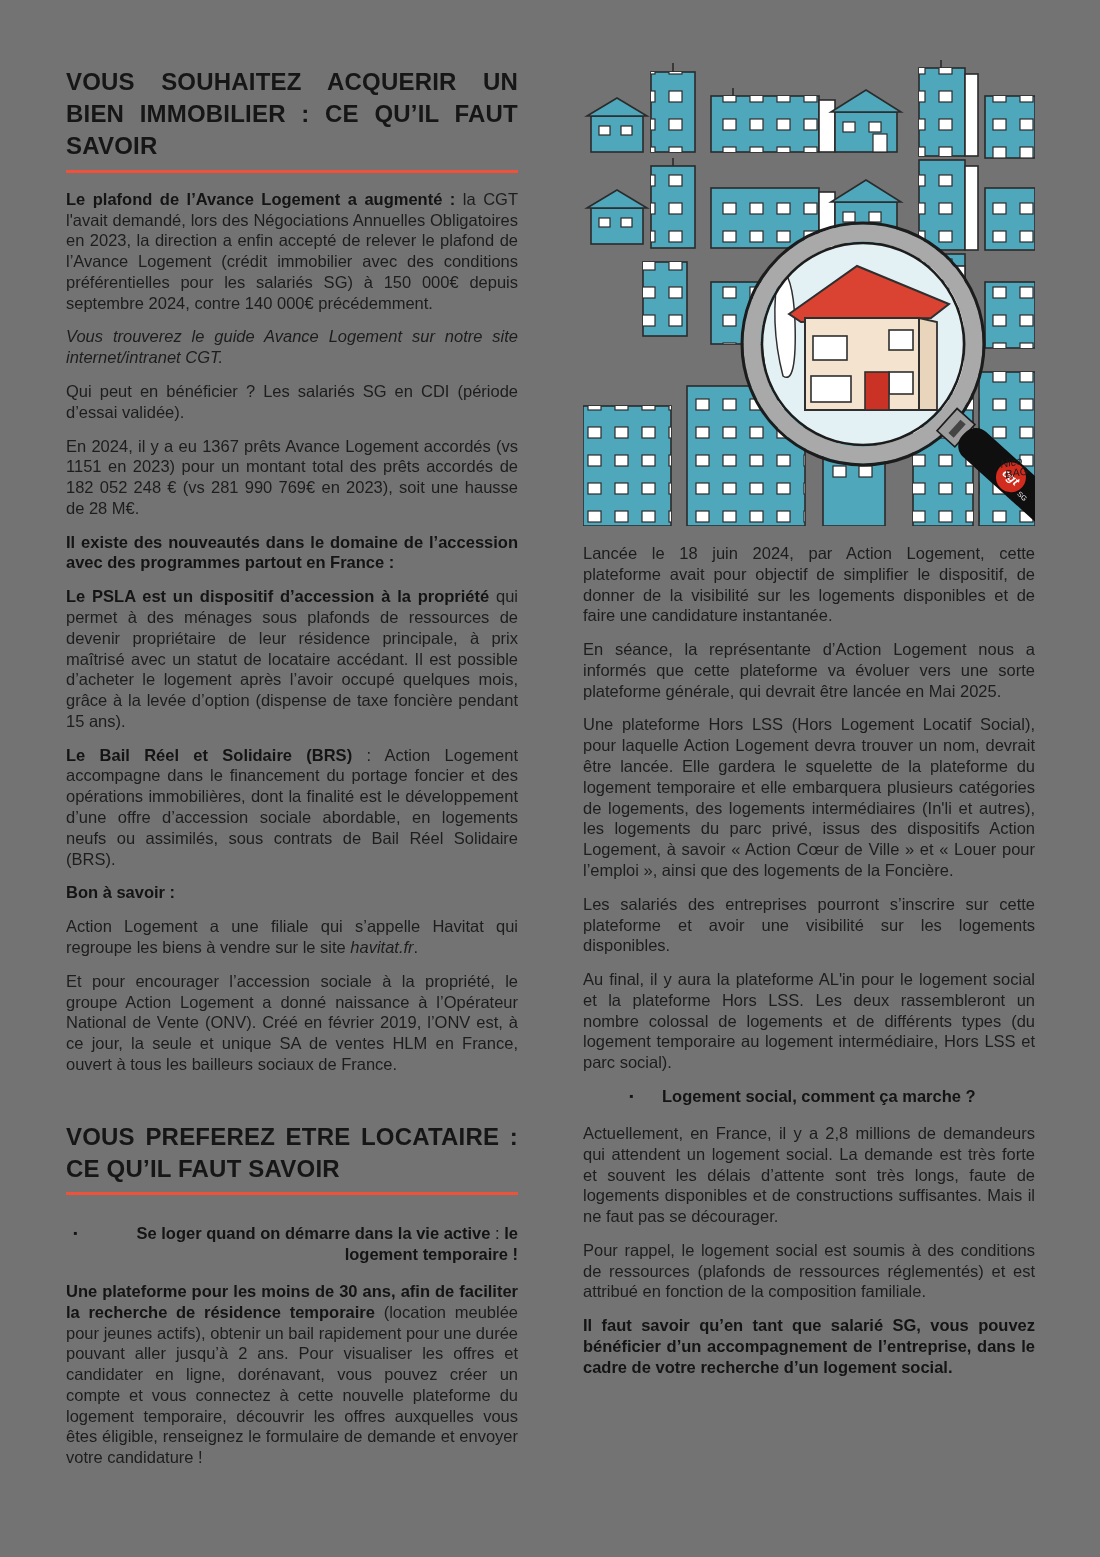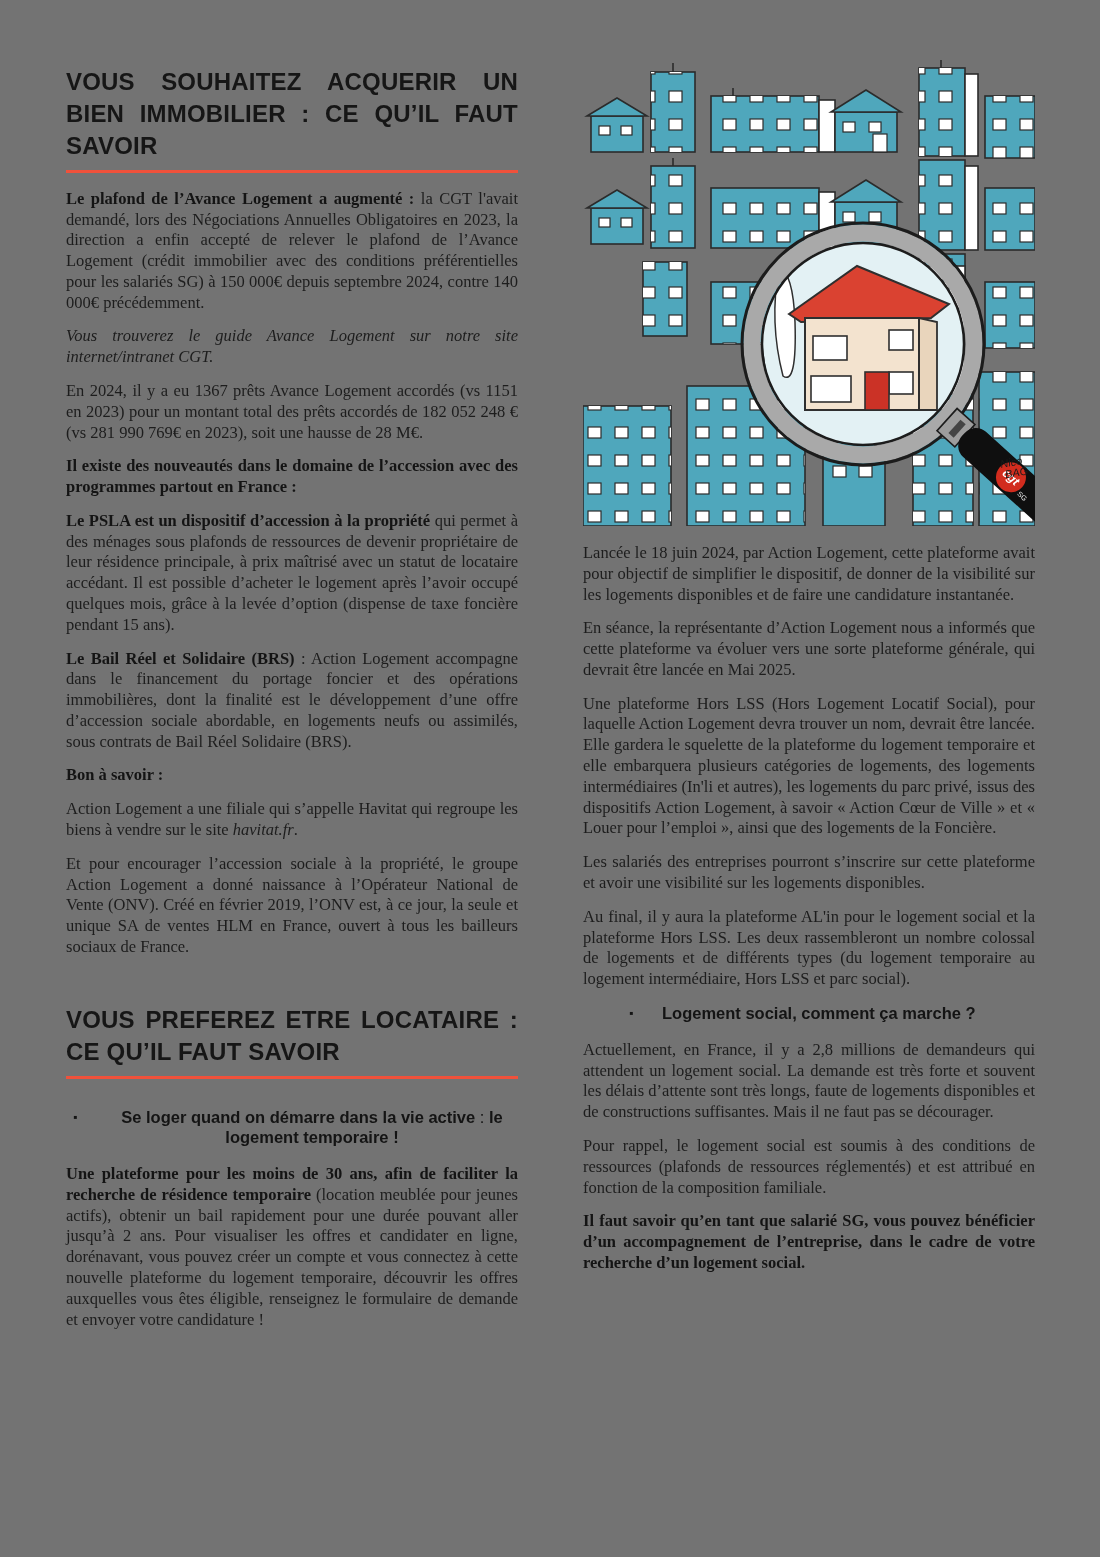--- a/index.html
+++ b/index.html
@@ -16,44 +16,45 @@
   .col.right{left:583px;top:56px;}
   h1.headline{
     font-size:24px;font-weight:bold;line-height:1.33;
     color:#161616;margin:0 0 16px 0;
     padding-bottom:8px;border-bottom:3px solid #f0513b;
     text-align:justify;letter-spacing:0.2px;
   }
   h1.second{margin-top:46px;margin-bottom:28px;}
   p.body{
     margin:0 0 13px 0;font-size:16.5px;line-height:1.26;
-    text-align:justify;color:#1d1d1d;font-family:Liberation Serif, serif;
+    text-align:justify;color:#1d1d1d;
   }
   p.body b{font-weight:bold;color:#141414;}
   p.italic{font-style:italic;}
   p.boldp{font-weight:bold;color:#141414;}
   .bullet-row{display:flex;margin:4px 0 16px 0;}
   .bullet-row.r-indent{padding-left:39px;}
   .bullet-marker{flex:none;width:33px;padding-left:7px;font-size:12px;line-height:21px;color:#141414;}
-  .bullet-text{margin:0;font-size:16.5px;line-height:1.26;font-weight:bold;color:#141414;text-align:center;}
+  .bullet-text{margin:0;font-size:16.5px;line-height:1.26;font-weight:bold;color:#141414;text-align:right;}
   .bullet-text .sep{font-weight:normal;}
   .illus{display:block;margin:0 0 17px 0;}
 </style>
 </head>
 <body>
 
 <div class="page">
 
   <div class="col left">
     <h1 class="headline">VOUS SOUHAITEZ ACQUERIR UN BIEN IMMOBILIER : CE QU’IL FAUT SAVOIR</h1>
 
     <p class="body"><b>Le plafond de l’Avance Logement a augmenté :</b><span> la CGT l'avait demandé, lors des Négociations Annuelles Obligatoires en 2023, la direction a enfin accepté de relever le plafond de l’Avance Logement (crédit immobilier avec des conditions préférentielles pour les salariés SG) à 150 000€ depuis septembre 2024, contre 140 000€ précédemment.</span></p>
 
     <p class="body italic">Vous trouverez le guide Avance Logement sur notre site internet/intranet CGT.</p>
 
+    <p class="body">Qui peut en bénéficier ? Les salariés SG en CDI (période d’essai validée).</p>
 
     <p class="body">En 2024, il y a eu 1367 prêts Avance Logement accordés (vs 1151 en 2023) pour un montant total des prêts accordés de 182 052 248 € (vs 281 990 769€ en 2023), soit une hausse de 28 M€.</p>
 
     <p class="body boldp">Il existe des nouveautés dans le domaine de l’accession avec des programmes partout en France :</p>
 
     <p class="body"><b>Le PSLA est un dispositif d’accession à la propriété</b><span> qui permet à des ménages sous plafonds de ressources de devenir propriétaire de leur résidence principale, à prix maîtrisé avec un statut de locataire accédant. Il est possible d’acheter le logement après l’avoir occupé quelques mois, grâce à la levée d’option (dispense de taxe foncière pendant 15 ans).</span></p>
 
     <p class="body"><b>Le Bail Réel et Solidaire (BRS)</b><span> : Action Logement accompagne dans le financement du portage foncier et des opérations immobilières, dont la finalité est le développement d’une offre d’accession sociale abordable, en logements neufs ou assimilés, sous contrats de Bail Réel Solidaire (BRS).</span></p>
 
     <p class="body boldp">Bon à savoir :</p>

